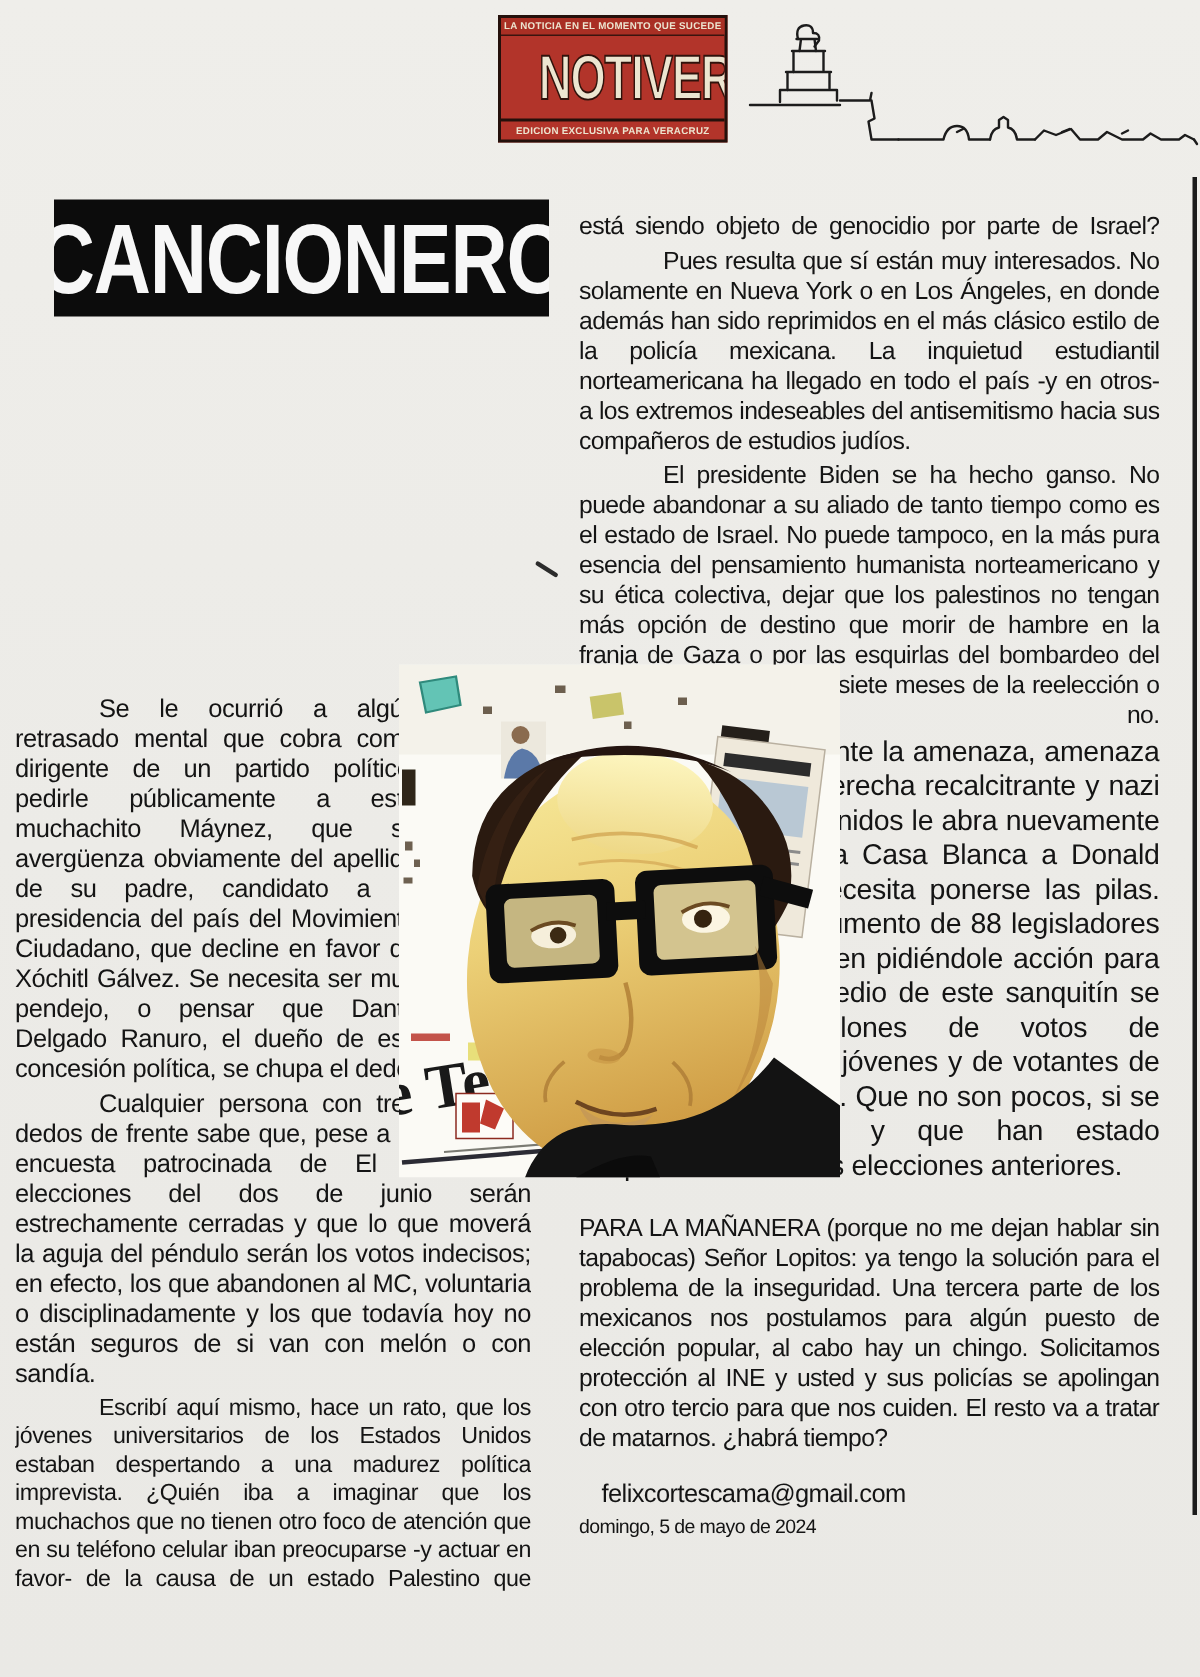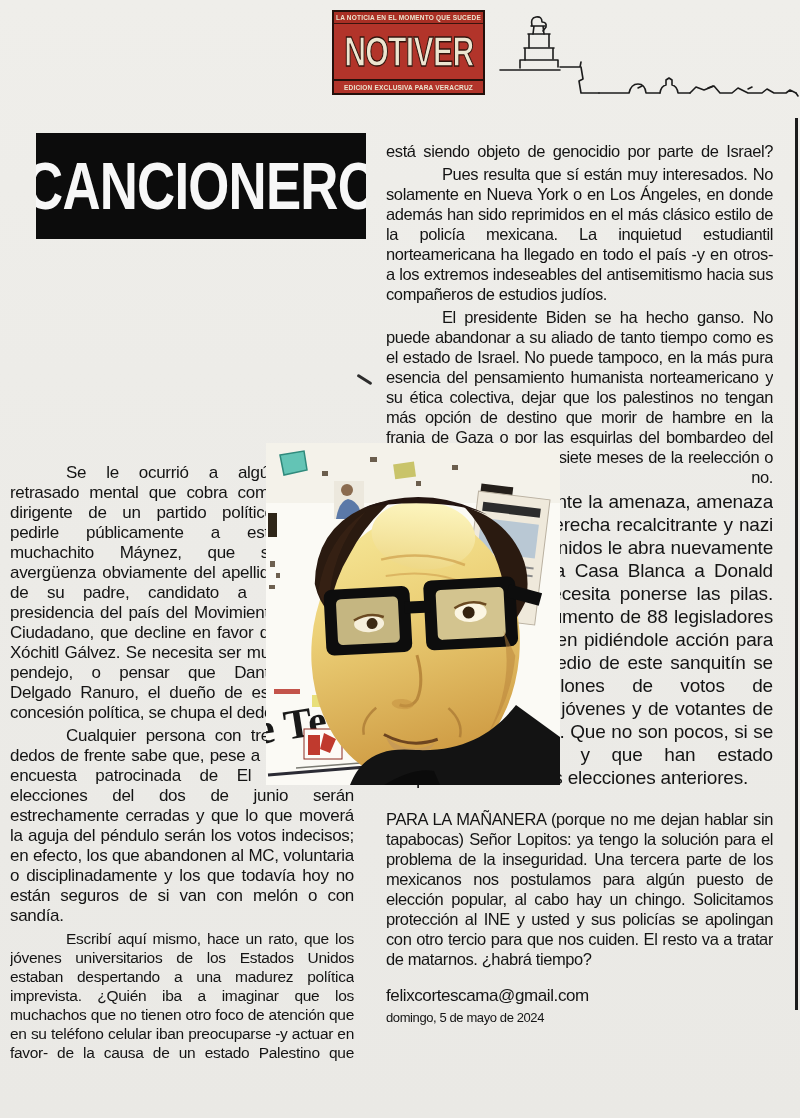--- a/index.html
+++ b/index.html
@@ -17,32 +17,32 @@
     background:#b2342a;border:2px solid #24100b;box-sizing:border-box;
     display:flex;flex-direction:column;
   }
   .masthead .strip{
     color:#ece4cf;font-weight:bold;font-size:6.5px;letter-spacing:.2px;
     text-align:center;white-space:nowrap;overflow:hidden;
   }
   .strip-top{border-bottom:1px solid #3a140e;padding:2px 1px;background:#a92f24;}
   .strip-bottom{border-top:2px solid #24100b;padding:2.5px 1px;}
   .masthead .big{
-    flex:1;display:flex;align-items:center;justify-content:center;overflow:hidden;
+    flex:1;display:flex;align-items:center;overflow:hidden;
   }
   .masthead .big span{
     display:inline-block;font-weight:bold;font-size:42px;line-height:1;
     color:#ece5d0;-webkit-text-stroke:1.3px #30120b;
     transform:scaleX(.72);transform-origin:center;letter-spacing:-1px;
   }
   
   .sketch{position:absolute;left:498px;top:4px;width:302px;height:108px;}
   
   .banner{
-    position:absolute;left:36px;top:133px;width:330px;height:106px;
+    position:absolute;left:36px;top:133px;width:330px;height:78px;
     background:#0c0c0c;display:flex;align-items:center;justify-content:center;overflow:hidden;
   }
   .banner span{
     display:inline-block;color:#f7f7f7;font-weight:bold;font-size:66px;line-height:1;
     letter-spacing:-1px;transform:scaleX(.8);transform-origin:center;white-space:nowrap;
   }
   .author{position:absolute;left:8px;top:252px;height:44px;overflow:visible;white-space:nowrap;}
   .author span{
     display:inline-block;font-weight:bold;font-size:42px;line-height:1;color:#171717;
     letter-spacing:-1px;transform:scaleX(.6);transform-origin:left center;
@@ -67,21 +67,21 @@
   .left-col p.fulljust{text-align-last:justify;}
   .right-col{left:386px;top:141px;width:387px;height:946px;overflow:hidden;
     font-size:16.5px;line-height:20px;letter-spacing:-0.4px;}
   .right-col p{text-indent:56px;}
   .right-col p.noindent{text-indent:0;}
   .right-col p.lastright{text-align-last:right;}
   .right-col p.fulljust{text-align-last:justify;}
   .right-col .ph-spacer{float:left;width:30px;height:310px;}
   .right-col p.bigtype{font-size:19px;line-height:23px;letter-spacing:-0.2px;text-indent:128px;}
   .right-col p.footer-note{clear:left;margin-top:20px;text-indent:0;font-size:16.5px;line-height:20px;}
-  .right-col p.contact{margin-top:16px;margin-bottom:0;text-indent:0;text-align:left;font-size:17px;line-height:22px;}
+  .right-col p.contact{margin-top:16px;margin-bottom:0;text-indent:0;text-align:left;font-size:17px;line-height:22px;margin-left:15px;}
   .right-col p.pubdate{text-indent:0;text-align:left;font-size:13px;line-height:22px;}
   
   .v-rule{position:absolute;left:795px;top:118px;width:2.5px;height:892px;background:#1b1b1b;}
   
   .photo{position:absolute;left:266px;top:443px;width:294px;height:342px;}
 </style>
 </head>
 <body>
 
 <div class="page">

